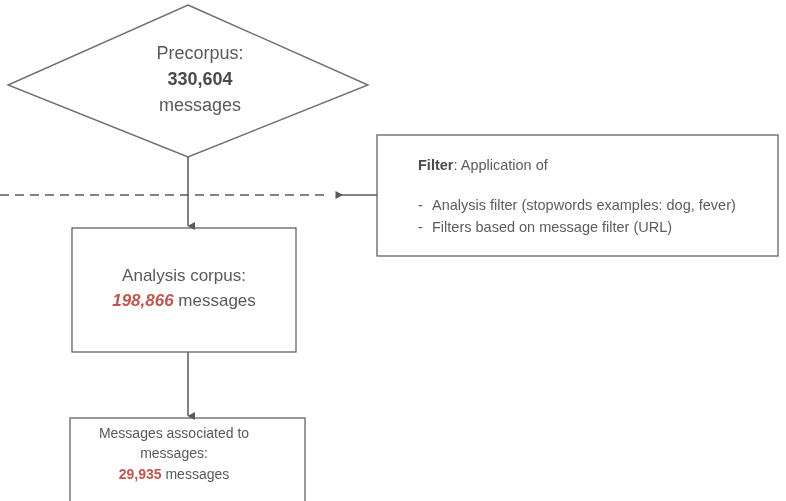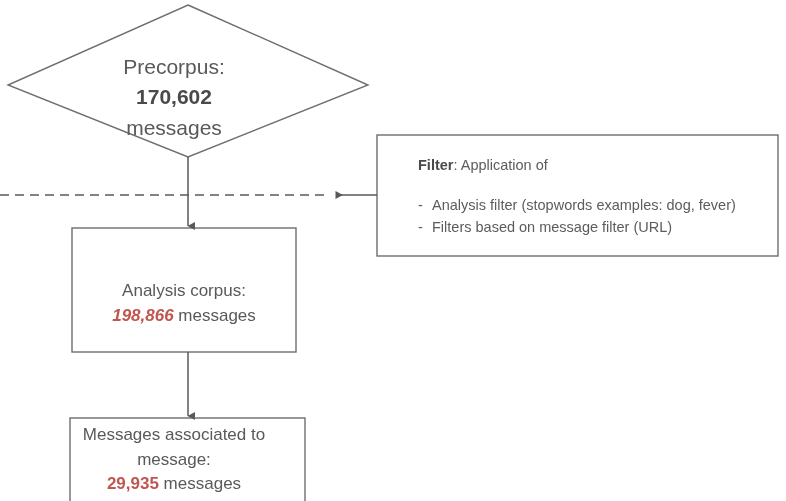--- a/index.html
+++ b/index.html
@@ -24,48 +24,47 @@
   }
   .node-text {
     position: absolute;
     text-align: center;
     color: #58595b;
     line-height: 1.45;
     pointer-events: none;
   }
   
   #diamond-label {
-    left: 74px;
+    left: 100px;
     top: 40px;
     width: 200px;
-    font-size: 21px;
-    margin-top: 12px;
+    font-size: 18px;
   }
   #diamond-label .num {
     font-weight: bold;
     color: #4a4a4c;
   }
   
   #analysis-label {
     left: 76px;
-    top: 279px;
+    top: 264px;
     width: 216px;
     font-size: 17px;
   }
   #analysis-label .num {
     font-weight: bold;
     color: #c0564f;
     font-style: italic;
   }
   
   #keywords-label {
     left: 72px;
     top: 423px;
     width: 204px;
-    font-size: 17px;
+    font-size: 14px;
   }
   #keywords-label .num {
     font-weight: bold;
     color: #c0564f;
   }
   
   #filter-text {
     position: absolute;
     left: 418px;
     top: 155px;
@@ -117,34 +116,34 @@
 
     <line x1="188" y1="352" x2="188" y2="416" stroke="#58595b" stroke-width="1.5" marker-end="url(#arrow-down)"></line>
 
     <line x1="0" y1="195" x2="328" y2="195" stroke="#58595b" stroke-width="1.6" stroke-dasharray="9,6"></line>
 
     <line x1="377" y1="195" x2="336" y2="195" stroke="#58595b" stroke-width="1.5" marker-end="url(#arrow-left)"></line>
   </svg>
 
   <div class="node-text" id="diamond-label">
     <div>Precorpus:</div>
-    <div class="num">170,602</div>
+    <div class="num">330,604</div>
     <div>messages</div>
   </div>
 
   <div class="node-text" id="analysis-label">
     <div>Analysis corpus:</div>
     <div>
       <span class="num">198,866</span><span> messages</span>
     </div>
   </div>
 
   <div class="node-text" id="keywords-label">
     <div>Messages associated to</div>
-    <div>message:</div>
+    <div>messages:</div>
     <div>
       <span class="num">29,935</span><span>  messages</span>
     </div>
   </div>
 
   <div id="filter-text">
     <span class="filter-title">
       <b>Filter</b><span>: Application of</span>
     </span>
     <span class="bullet">

